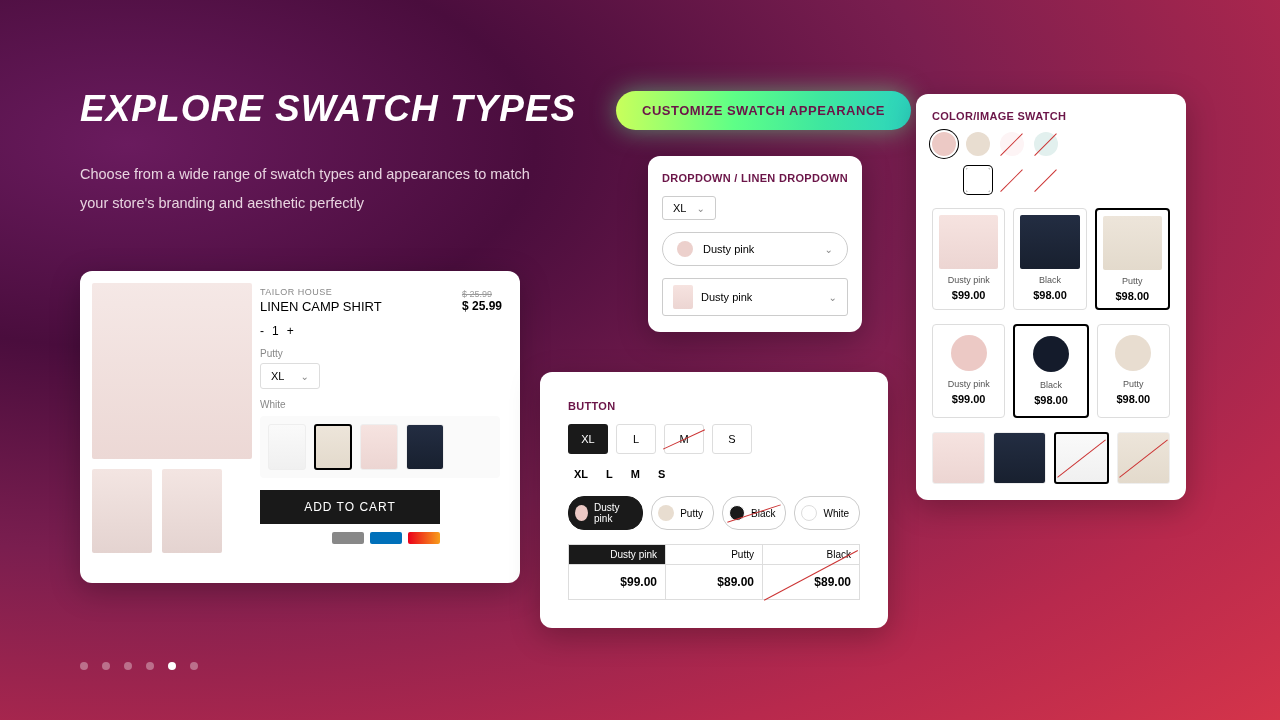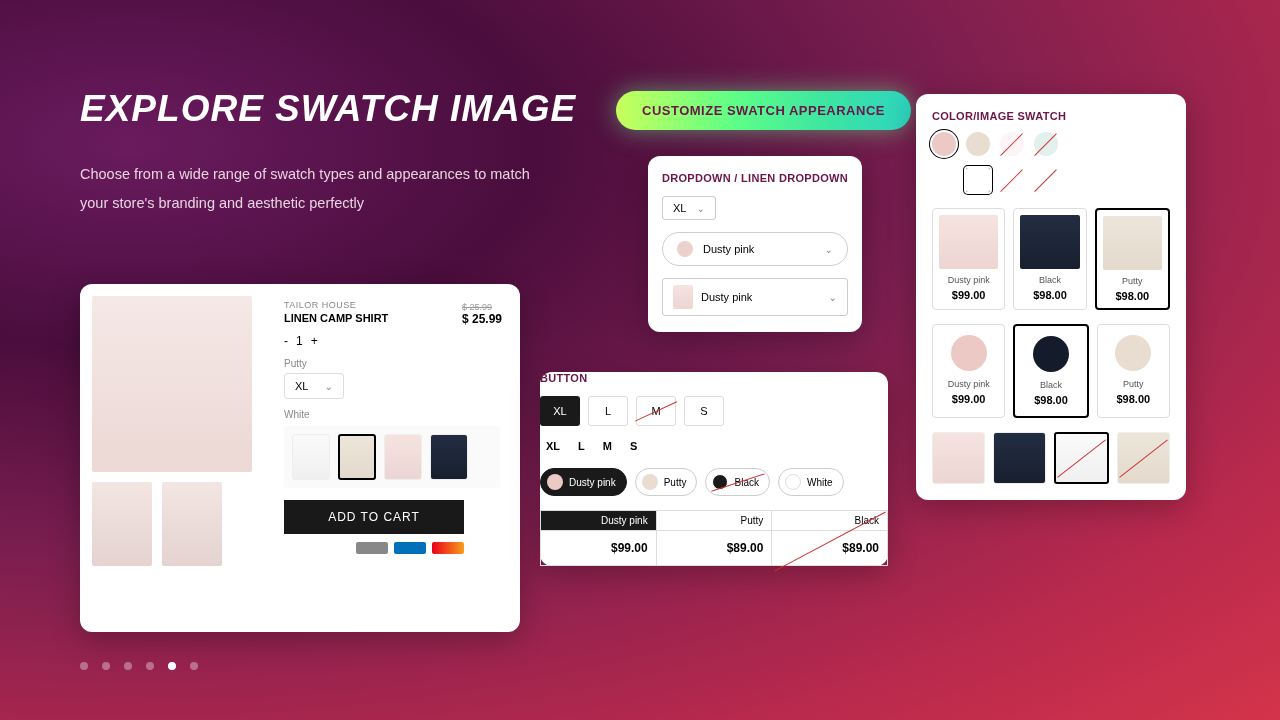--- a/index.html
+++ b/index.html
@@ -4,27 +4,27 @@
 <style>
 *{margin:0;padding:0;box-sizing:border-box;font-family:-apple-system,BlinkMacSystemFont,'Segoe UI',Arial,sans-serif}
 body{width:1280px;height:720px;background:radial-gradient(ellipse at 10% 20%,#6a1b5e 0%,#4a0d3d 25%,#7a1e4f 50%,#b8294d 80%,#d4344a 100%);position:relative;overflow:hidden}
 .hero-title{position:absolute;left:80px;top:88px;color:#fff;font-size:37px;font-weight:900;letter-spacing:1px;font-style:italic}
 .hero-sub{position:absolute;left:80px;top:160px;color:#e8d4e0;font-size:14.5px;line-height:2.0;max-width:480px}
 .cta{position:absolute;left:616px;top:91px;background:linear-gradient(90deg,#c9ff5b 0%,#5eff87 40%,#3ee6a0 70%,#2dd4bf 100%);padding:12px 26px;border-radius:24px;font-size:13px;font-weight:800;color:#6b1548;letter-spacing:0.5px;box-shadow:0 0 25px rgba(100,255,150,0.5)}
 
 .card{background:#fff;border-radius:12px;position:absolute;box-shadow:0 8px 30px rgba(0,0,0,0.25)}
 
 
-.product{left:80px;top:284px;width:440px;height:348px;display:flex;padding:12px;gap:28px}
+.product{left:80px;top:271px;width:440px;height:312px;display:flex;padding:12px;gap:4px}
 .pimg-main{width:160px;height:176px;background:linear-gradient(180deg,#f5e8e6,#ecd8d5);border-radius:2px}
 .pimg-thumb{width:60px;height:84px;background:linear-gradient(180deg,#f3e5e2,#e4d3d0);border-radius:2px}
 .pcol{display:flex;flex-direction:column;gap:10px}
 .pinfo{flex:1;padding:4px 8px 0 4px}
 .brand{font-size:9px;color:#888;letter-spacing:0.5px}
-.pname{font-size:11px;font-weight:700;margin-top:2px}
+.pname{font-size:13px;font-weight:400;margin-top:2px}
 .prices{position:absolute;right:18px;top:18px;}
 .orig{font-size:9px;color:#999;text-decoration:line-through}
 .sale{font-size:12px;font-weight:700}
 .qty{margin-top:10px;display:flex;align-items:center;gap:8px;font-size:12px}
 .lbl{font-size:10px;color:#888;margin-top:10px}
 .sel{margin-top:4px;border:1px solid #ddd;padding:6px 10px;font-size:11px;width:60px;display:flex;justify-content:space-between;align-items:center;border-radius:3px}
 .swatchrow{display:flex;gap:8px;margin-top:6px;background:#fafafa;padding:8px;border-radius:4px}
 .swthumb{width:38px;height:46px;border:1px solid #eee;border-radius:3px}
 .swthumb.sel2{border:2px solid #000}
 .sw-pink{background:linear-gradient(180deg,#f6e3e0,#ecd5d2)}
@@ -42,21 +42,21 @@
 .ddcard{left:648px;top:156px;width:214px;padding:16px 14px}
 .cardtitle{font-size:11px;font-weight:800;color:#6b1548;letter-spacing:0.3px}
 .dd1{margin-top:12px;border:1px solid #ccc;padding:5px 10px;font-size:11px;width:54px;display:flex;justify-content:space-between;align-items:center;border-radius:3px}
 .dd2{margin-top:12px;border:1px solid #ccc;padding:8px 14px;font-size:11px;display:flex;align-items:center;gap:10px;border-radius:18px;position:relative}
 .dd3{margin-top:12px;border:1px solid #ccc;padding:6px 10px;font-size:11px;display:flex;align-items:center;gap:8px;border-radius:3px;position:relative}
 .swcirc{width:16px;height:16px;border-radius:50%;background:#ecd0cc}
 .swsq{width:20px;height:24px;background:linear-gradient(180deg,#f6e3e0,#ecd5d2);border-radius:2px}
 .chev{margin-left:auto;font-size:10px;color:#888}
 
 
-.btncard{left:540px;top:372px;width:348px;padding:0}
+.btncard{left:540px;top:372px;width:348px;padding:28px}
 .brow{display:flex;gap:8px;margin-top:12px}
 .bsz{width:40px;height:30px;display:flex;align-items:center;justify-content:center;font-size:11px;border:1px solid transparent;position:relative}
 .bsz.dark{background:#1a1a1a;color:#fff;border-radius:3px}
 .bsz.out{border:1px solid #ddd;border-radius:3px}
 .bsz.strike::after{content:'';position:absolute;width:120%;height:1px;background:#c33;transform:rotate(-25deg);top:50%;left:-10%}
 .brow2{display:flex;gap:18px;margin-top:14px;font-size:11px;font-weight:700;padding-left:6px}
 .pillrow{display:flex;gap:8px;margin-top:16px}
 .pill{display:flex;align-items:center;gap:6px;padding:5px 10px 5px 6px;border-radius:16px;border:1px solid #ccc;font-size:10px;position:relative}
 .pill.dark{background:#1a1a1a;color:#fff;border-color:#1a1a1a}
 .pcirc{width:16px;height:16px;border-radius:50%}
@@ -105,21 +105,21 @@
 .th2.sel3{border:2px solid #000}
 .th2.strike::after{content:'';position:absolute;width:120%;height:1px;background:#c33;transform:rotate(-38deg);top:50%;left:-10%}
 
 .pager{position:absolute;left:80px;bottom:50px;display:flex;gap:14px}
 .dot{width:8px;height:8px;border-radius:50%;background:rgba(255,255,255,0.35)}
 .dot.active{background:#fff}
 </style>
 </head>
 <body>
 
-<div class="hero-title">EXPLORE SWATCH IMAGE</div>
+<div class="hero-title">EXPLORE SWATCH TYPES</div>
 <div class="hero-sub">Choose from a wide range of swatch types and appearances to match your store's branding and aesthetic perfectly</div>
 <div class="cta">CUSTOMIZE SWATCH APPEARANCE</div>
 
 <div class="card product">
   <div class="pcol">
     <div class="pimg-main"></div>
     <div style="display:flex;gap:10px">
       <div class="pimg-thumb"></div>
       <div class="pimg-thumb"></div>
     </div>

